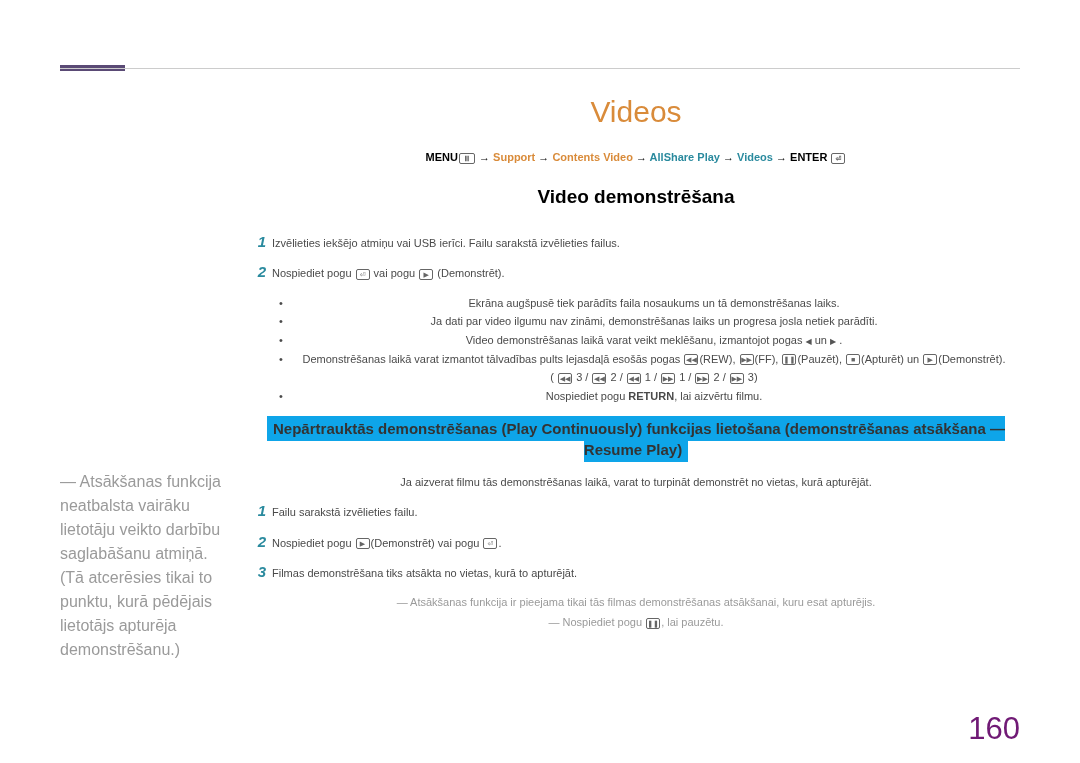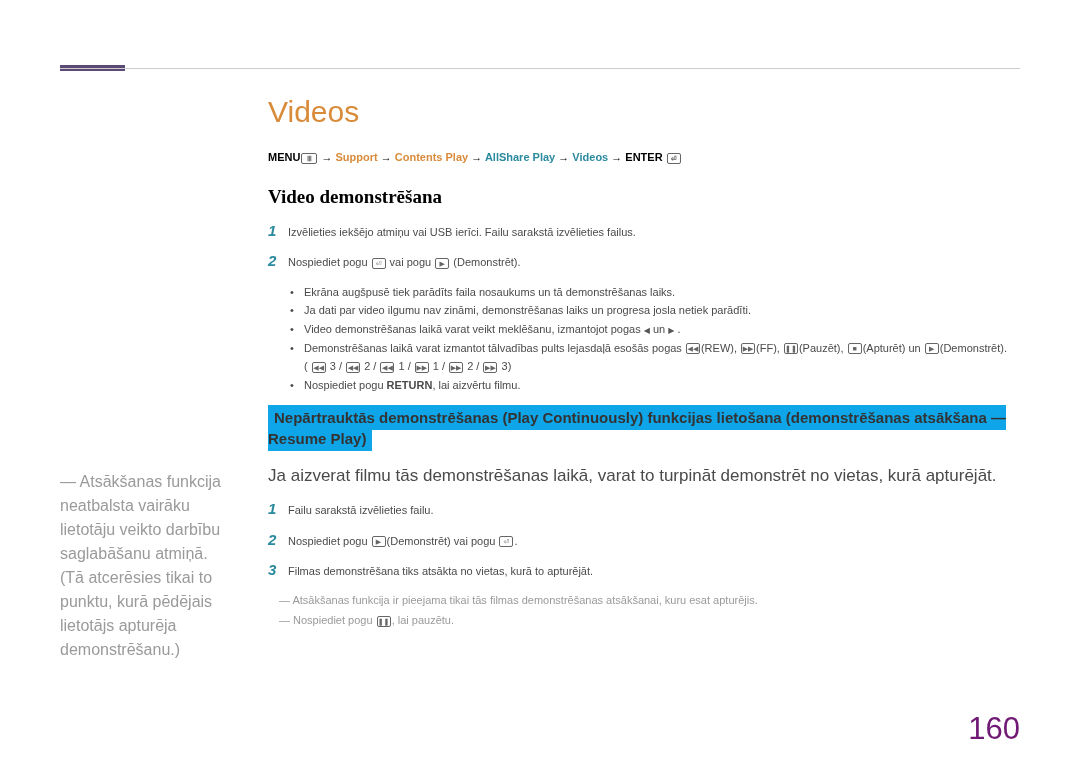--- a/index.html
+++ b/index.html
@@ -23,44 +23,44 @@
     position: absolute;
     top: 65px;
     left: 60px;
     width: 65px;
     height: 6px;
     background: #5a4a75;
   }
   .content {
     position: absolute;
     top: 95px;
-    left: 268px;
+    left: 252px;
     right: 60px;
+    text-align: center;
   }
   h1 {
     color: #d98b3a;
     font-weight: 400;
     font-size: 30px;
     margin-bottom: 22px;
   }
   .nav-path {
     font-size: 11px;
     font-weight: bold;
     margin-bottom: 22px;
   }
   .nav-path .menu { color: #000; }
   .nav-path .orange { color: #d98b3a; }
   .nav-path .teal { color: #2a8a9e; }
   .nav-path .black { color: #000; }
   h2 {
     color: #000;
     font-size: 19px;
     font-weight: bold;
-    margin-bottom: 14px;
-    font-family: Liberation Serif, serif;
+    margin-bottom: 25px;
   }
   .numlist { list-style: none; }
   .numlist li {
     display: flex;
     align-items: flex-start;
     margin-bottom: 12px;
   }
   .numlist .num {
     color: #2a8a9e;
     font-style: italic;
@@ -94,21 +94,21 @@
     background: #0ea5e9;
     color: #333;
     font-size: 15px;
     font-weight: bold;
     padding: 4px 6px;
     line-height: 1.4;
     display: inline;
   }
   .hl-wrap { margin: 8px 0 14px 0; }
   .para {
-    font-size: 17px;
+    font-size: 11px;
     color: #4a4a4a;
     margin: 0 0 12px 0;
     line-height: 1.5;
   }
   .note {
     font-size: 11px;
     color: #9a9a9a;
     margin: 4px 11px;
     line-height: 1.5;
   }
@@ -153,21 +153,21 @@
 
 <div class="accent-bar"></div>
 <div class="top-border"></div>
 
 <div class="content">
   <h1>Videos</h1>
 
   <div class="nav-path">
     <span class="menu">MENU</span><span class="icon mboxes">Ⅲ</span>
     <span class="black"> → </span><span class="orange">Support</span>
-    <span class="black"> → </span><span class="orange">Contents Play</span>
+    <span class="black"> → </span><span class="orange">Contents Video</span>
     <span class="black"> → </span><span class="teal">AllShare Play</span>
     <span class="black"> → </span><span class="teal">Videos</span>
     <span class="black"> → </span><span class="black">ENTER</span>
     <span class="icon">⏎</span>
   </div>
 
   <h2>Video demonstrēšana</h2>
 
   <ol class="numlist">
     <li>

